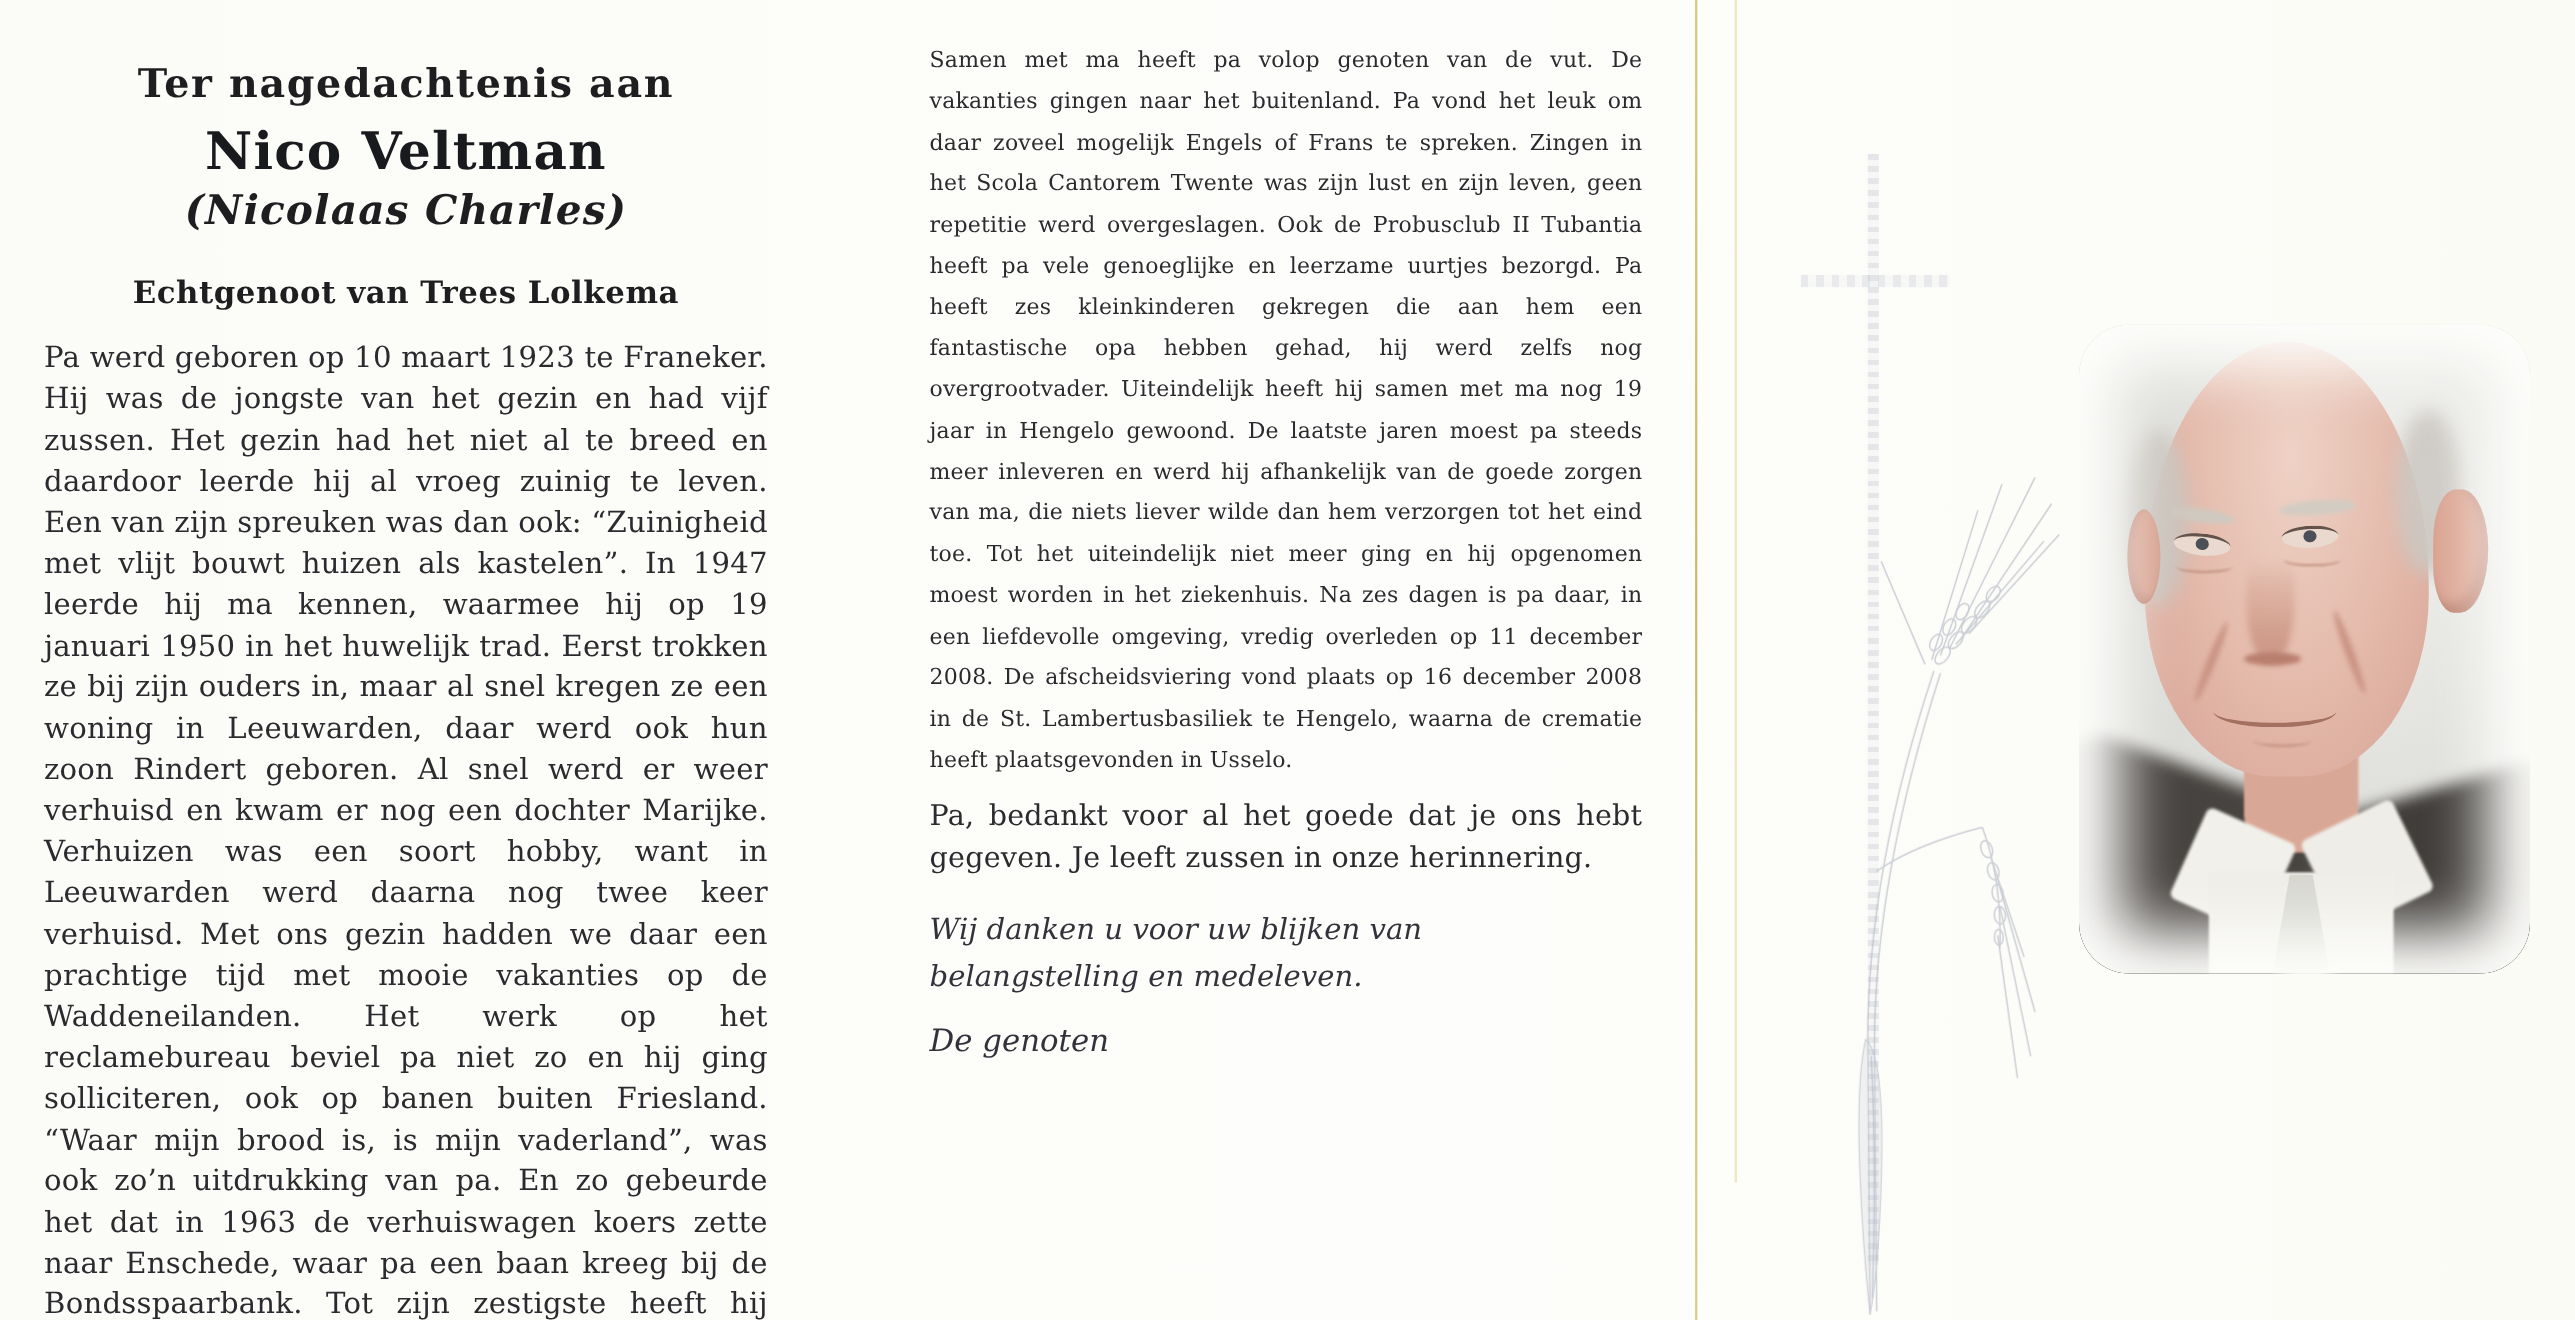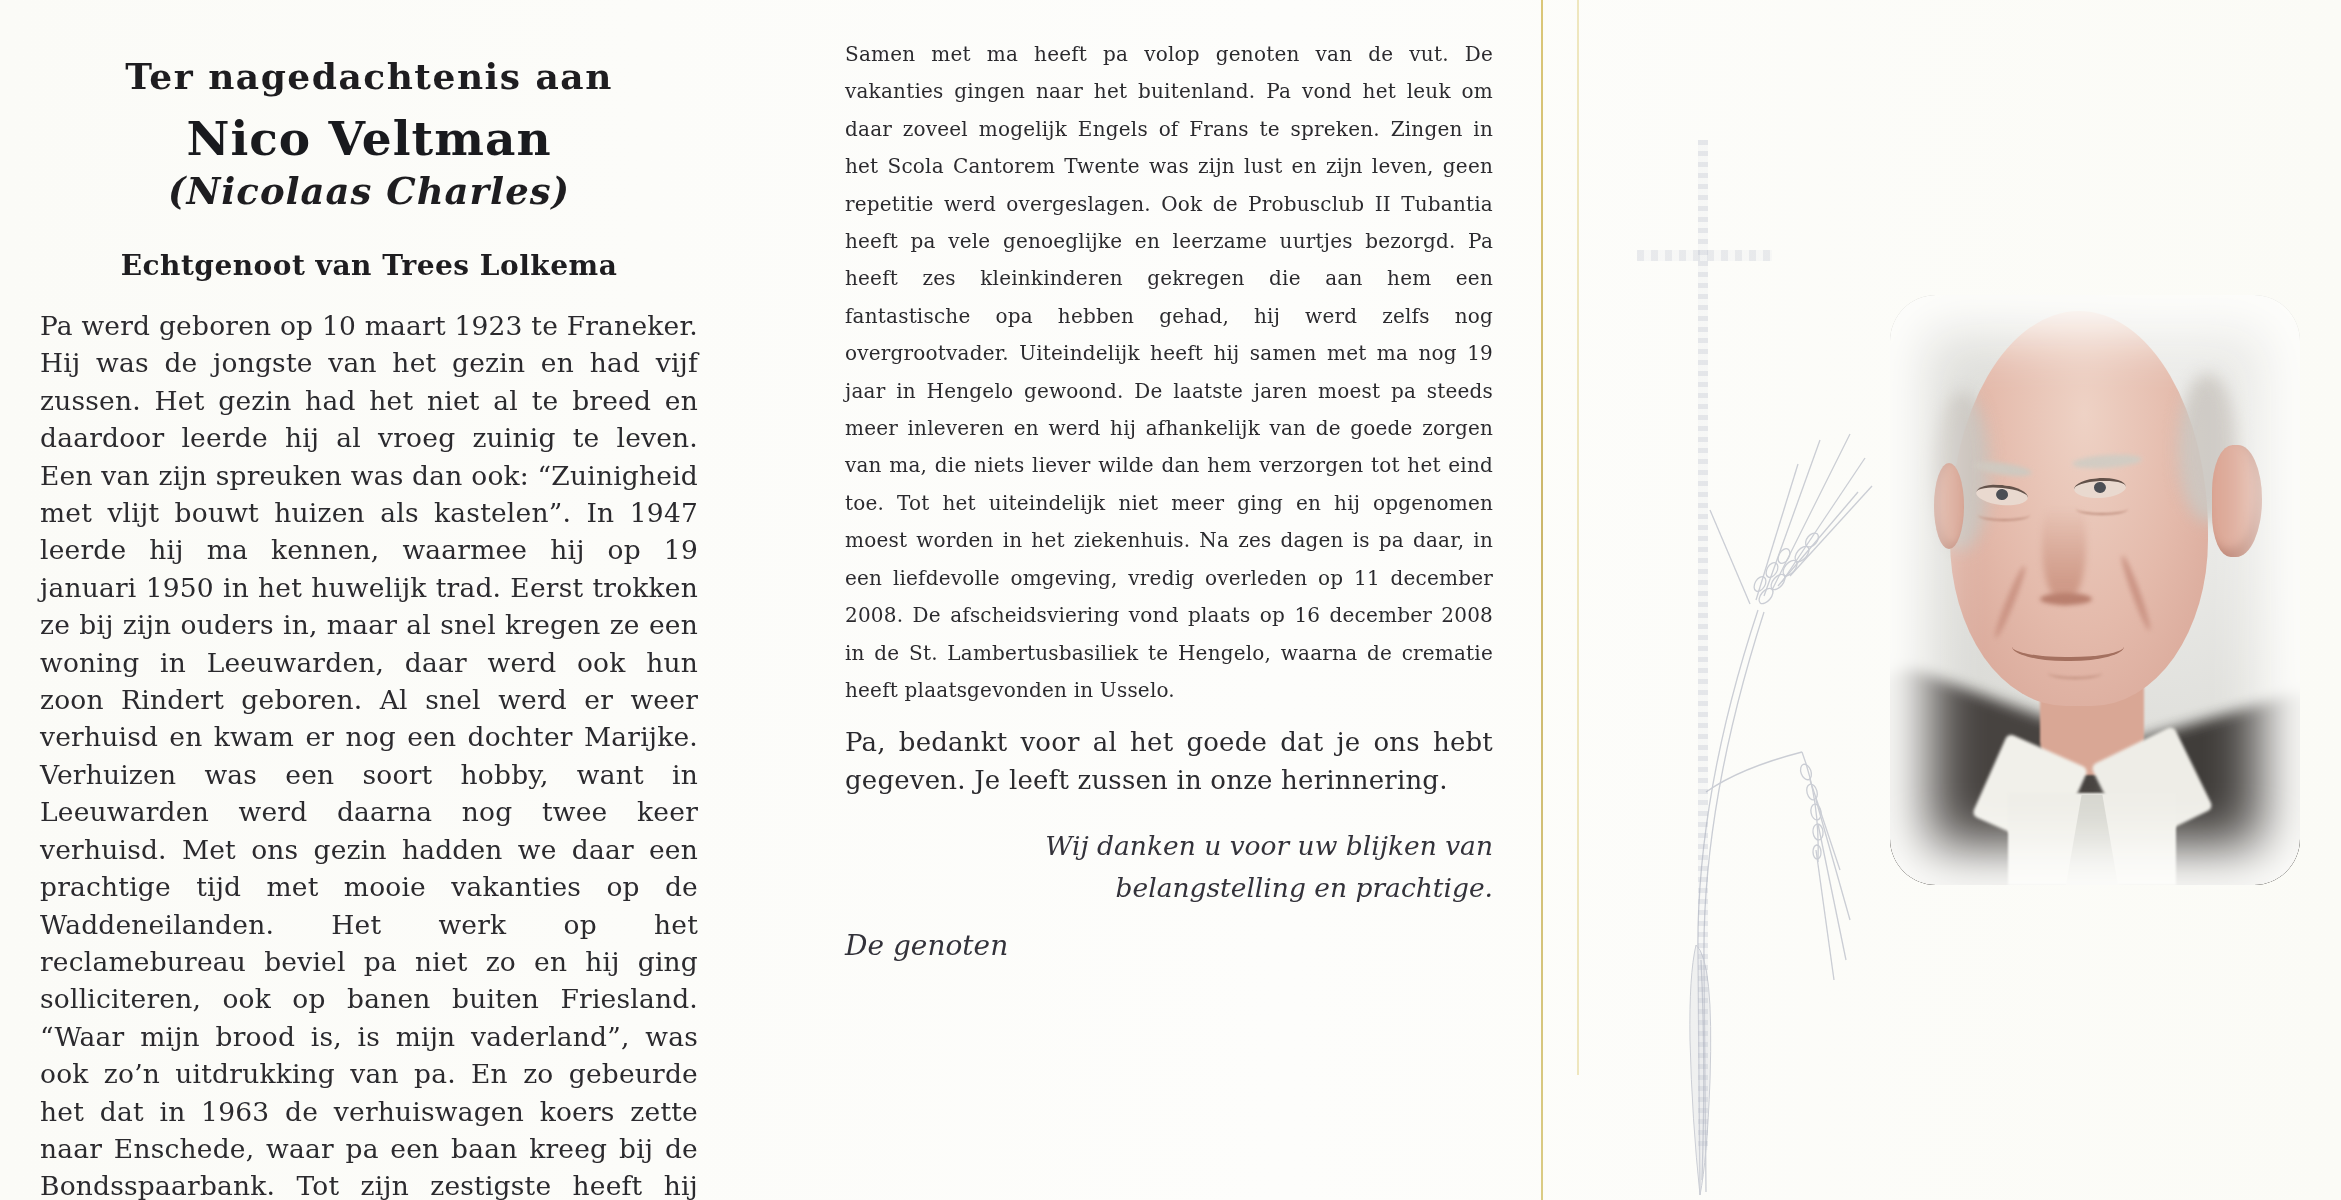--- a/index.html
+++ b/index.html
@@ -32,21 +32,21 @@
     font-size:28px;font-weight:bold;letter-spacing:.5px;color:#1e1d20;
   }
   .body-par{
     margin:0;text-align:justify;
     font-size:26.5px;line-height:37.4px;letter-spacing:.2px;
   }
   .col-left .body-par{margin-top:25px;}
   .col-mid .p1{margin-top:36px;font-size:20px;}
   .col-mid .p2{margin-top:15px;font-size:26px;}
   .ack{
-    margin-top:26px;text-align:right;font-style:italic;
+    margin-top:26px;text-align:left;font-style:italic;
     font-size:26.5px;line-height:42px;color:#33323a;
   }
   .familie{
     margin-top:20px;text-align:left;font-style:italic;
     font-size:28px;color:#33323a;
   }
   
   .fold-line-1{position:absolute;left:1541px;top:0;width:2px;height:1200px;
     background:linear-gradient(180deg,#d9c472,#c9b364 45%,#d9c97e);opacity:.95;}
   .fold-line-2{position:absolute;left:1577px;top:0;width:2px;height:1075px;
@@ -129,21 +129,21 @@
     <div class="given-names">(Nicolaas Charles)</div>
     <div class="spouse-line">Echtgenoot van Trees Lolkema</div>
     <p class="body-par">Pa werd geboren op 10 maart 1923 te Franeker. Hij was de jongste van het gezin en had vijf zussen. Het gezin had het niet al te breed en daardoor leerde hij al vroeg zuinig te leven. Een van zijn spreuken was dan ook: “Zuinigheid met vlijt bouwt huizen als kastelen”. In 1947 leerde hij ma kennen, waarmee hij op 19 januari 1950 in het huwelijk trad. Eerst trokken ze bij zijn ouders in, maar al snel kregen ze een woning in Leeuwarden, daar werd ook hun zoon Rindert geboren. Al snel werd er weer verhuisd en kwam er nog een dochter Marijke. Verhuizen was een soort hobby, want in Leeuwarden werd daarna nog twee keer verhuisd. Met ons gezin hadden we daar een prachtige tijd met mooie vakanties op de Waddeneilanden. Het werk op het reclamebureau beviel pa niet zo en hij ging solliciteren, ook op banen buiten Friesland. “Waar mijn brood is, is mijn vaderland”, was ook zo’n uitdrukking van pa. En zo gebeurde het dat in 1963 de verhuiswagen koers zette naar Enschede, waar pa een baan kreeg bij de Bondsspaarbank. Tot zijn zestigste heeft hij daar gewerkt.</p>
   </div>
 
   <div class="col col-mid">
     <p class="body-par p1">Samen met ma heeft pa volop genoten van de vut. De vakanties gingen naar het buitenland. Pa vond het leuk om daar zoveel mogelijk Engels of Frans te spreken. Zingen in het Scola Cantorem Twente was zijn lust en zijn leven, geen repetitie werd overgeslagen. Ook de Probusclub II Tubantia heeft pa vele genoeglijke en leerzame uurtjes bezorgd. Pa heeft zes kleinkinderen gekregen die aan hem een fantastische opa hebben gehad, hij werd zelfs nog overgrootvader. Uiteindelijk heeft hij samen met ma nog 19 jaar in Hengelo gewoond. De laatste jaren moest pa steeds meer inleveren en werd hij afhankelijk van de goede zorgen van ma, die niets liever wilde dan hem verzorgen tot het eind toe. Tot het uiteindelijk niet meer ging en hij opgenomen moest worden in het ziekenhuis. Na zes dagen is pa daar, in een liefdevolle omgeving, vredig overleden op 11 december 2008. De afscheidsviering vond plaats op 16 december 2008 in de St. Lambertusbasiliek te Hengelo, waarna de crematie heeft plaatsgevonden in Usselo.</p>
     <p class="body-par p2">Pa, bedankt voor al het goede dat je ons hebt gegeven. Je leeft zussen in onze herinnering.</p>
     <div class="ack">
       <span>Wij danken u voor uw blijken van</span><br>
-      <span>belangstelling en prachtige.</span>
+      <span>belangstelling en medeleven.</span>
     </div>
     <div class="familie">De genoten</div>
   </div>
 
   <div class="fold-line-1"></div>
   <div class="fold-line-2"></div>
 
   <div class="cross-v"></div>
   <div class="cross-h"></div>
 

